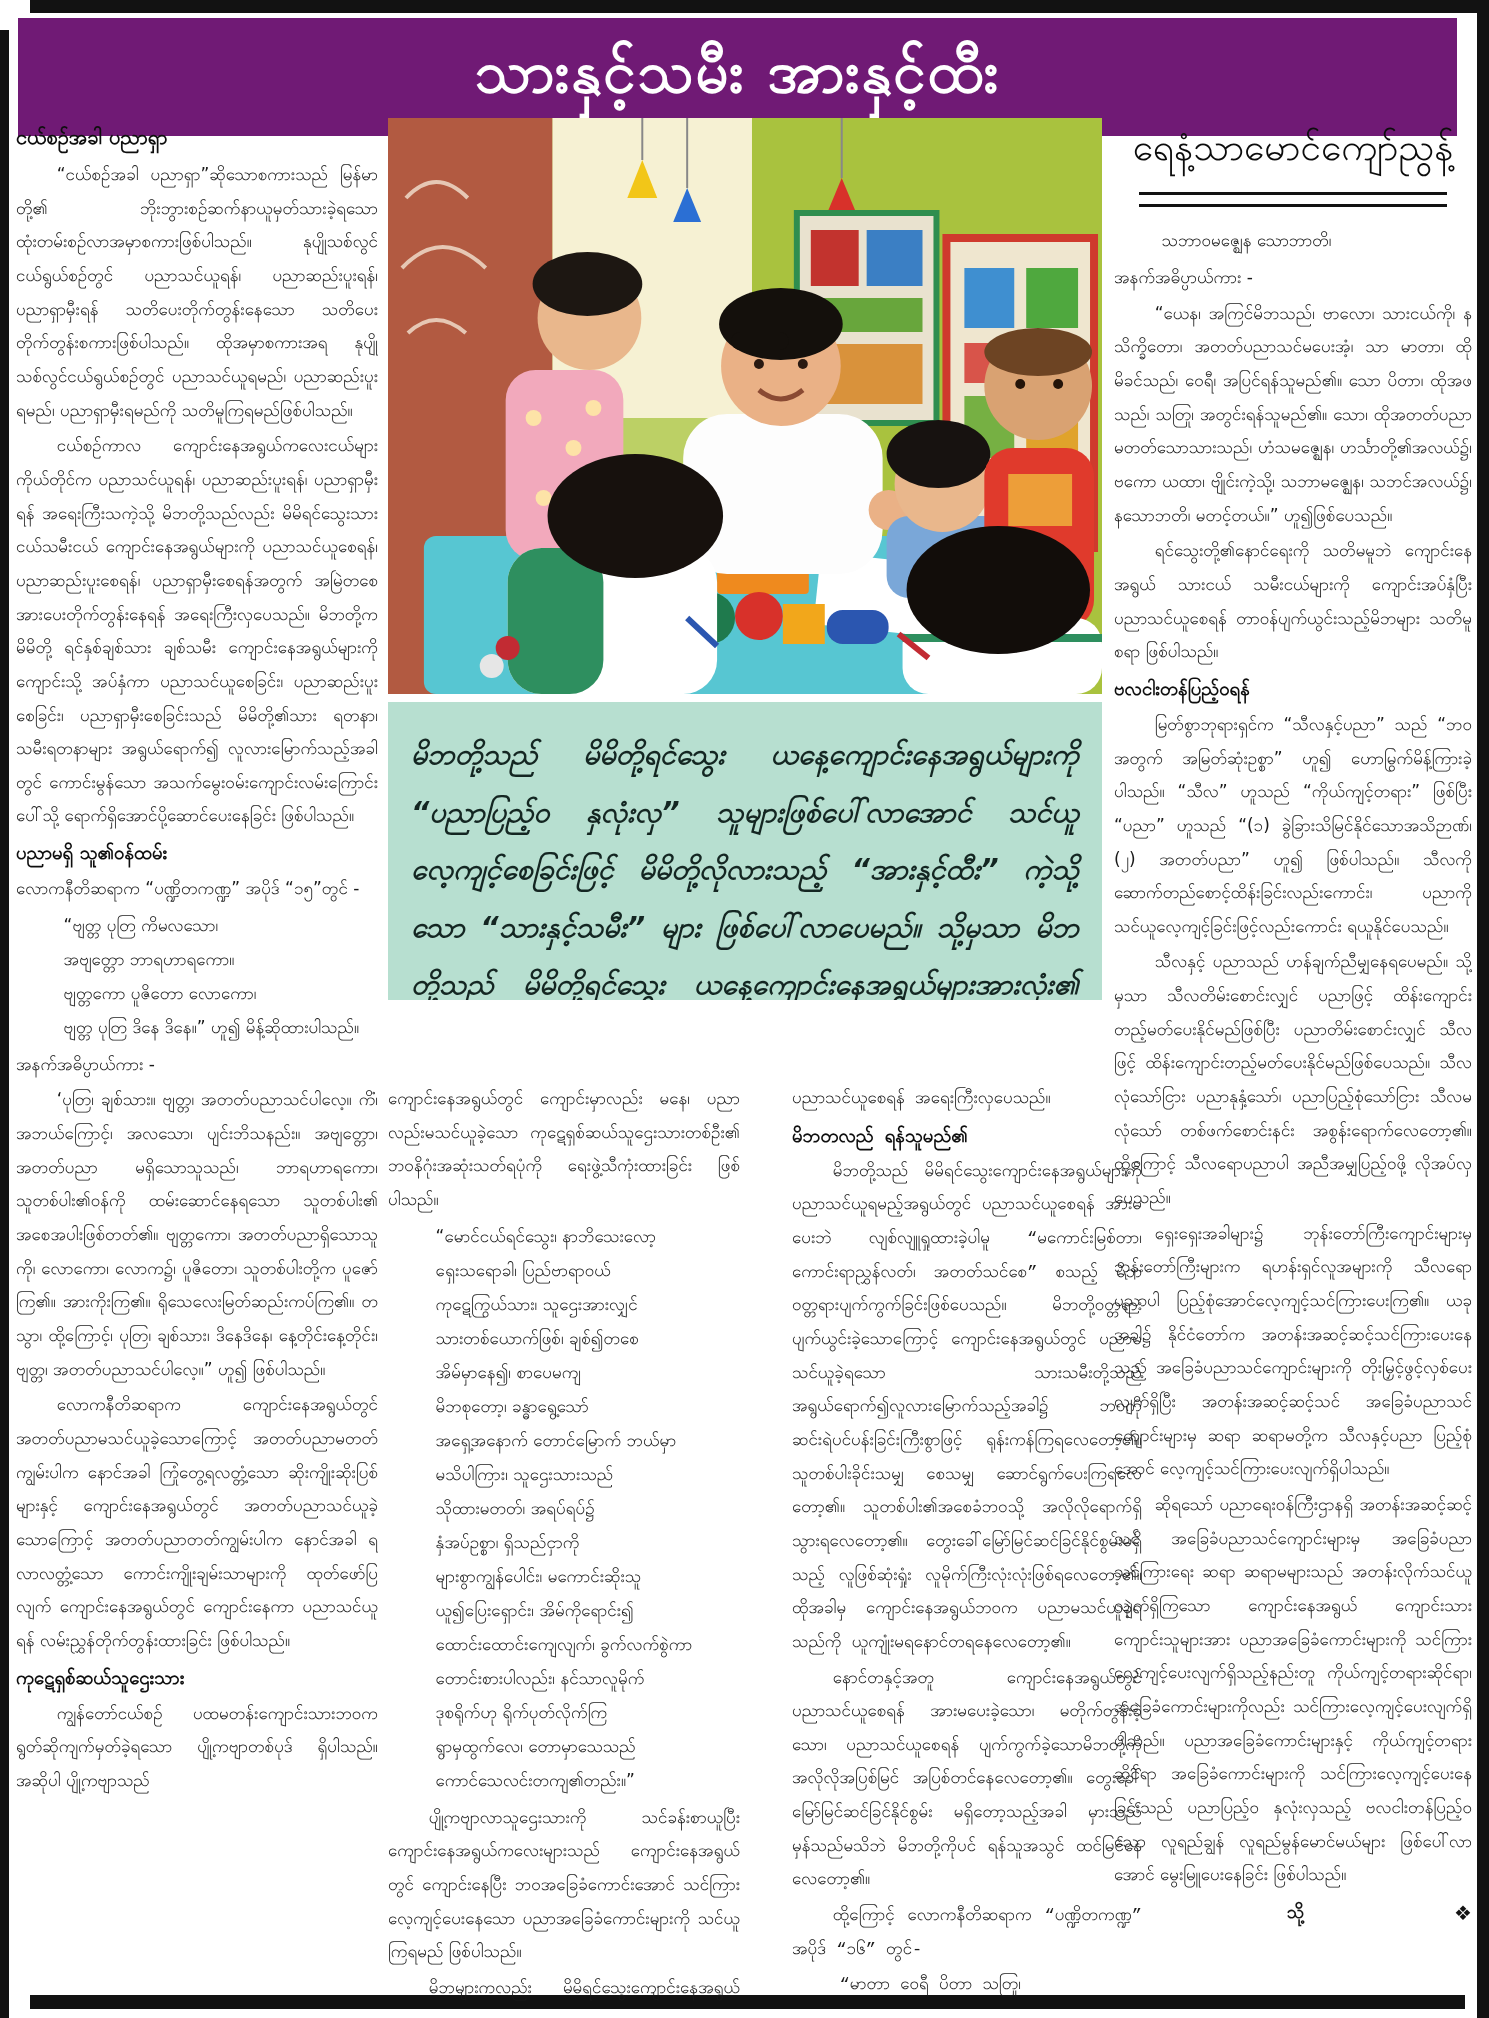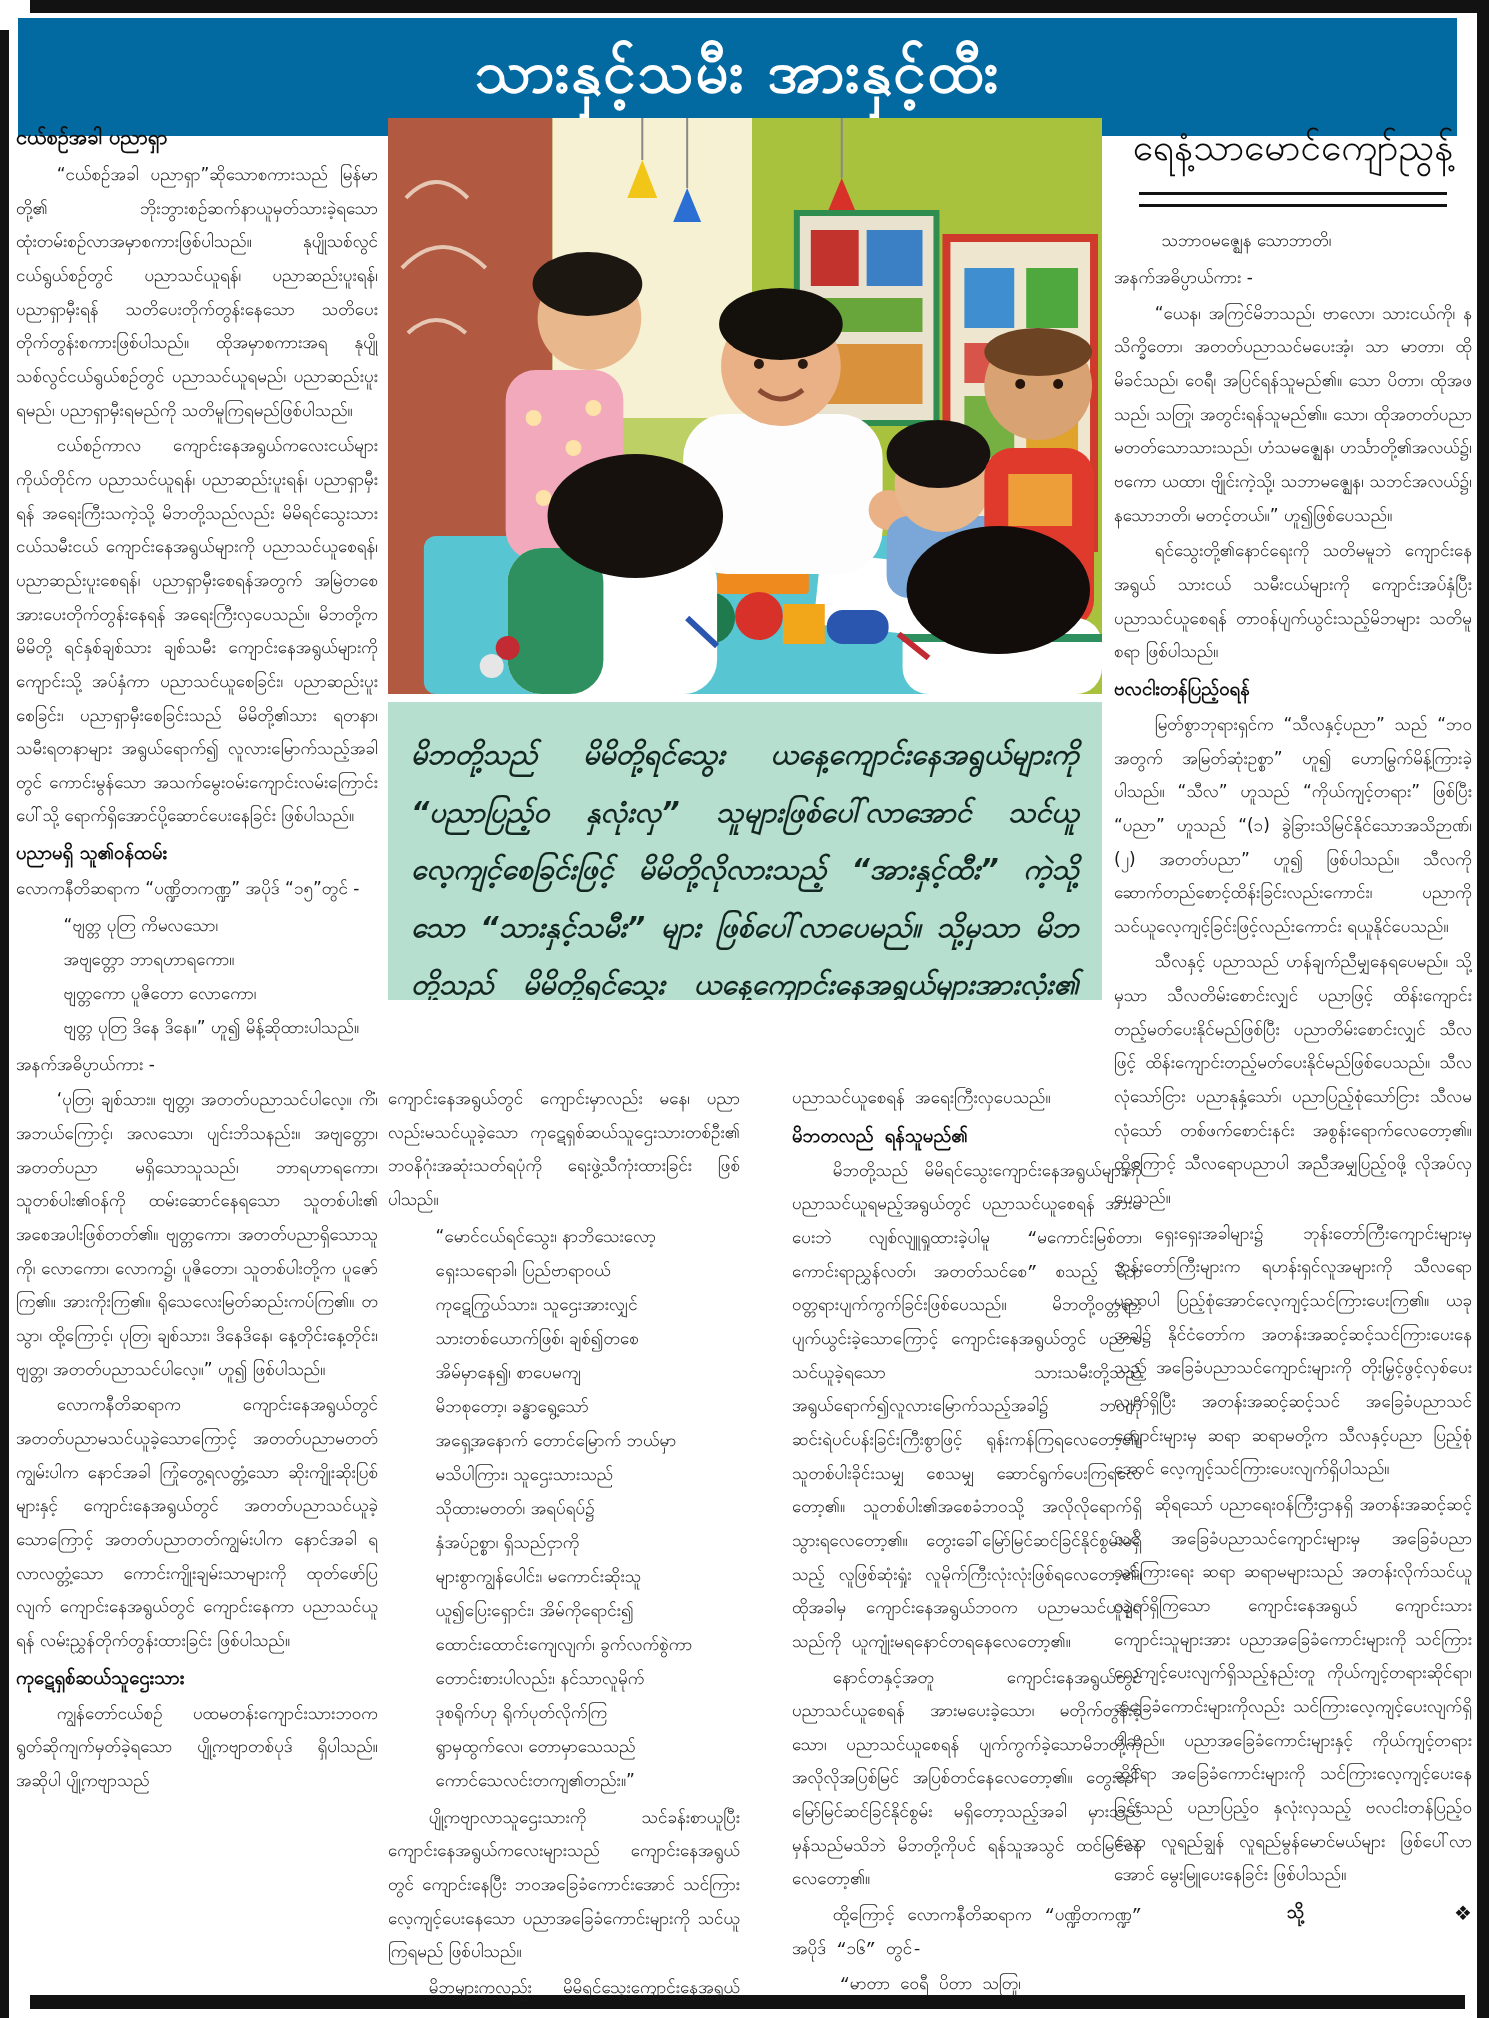--- a/index.html
+++ b/index.html
@@ -4,21 +4,21 @@
 <style>
   html,body{margin:0;padding:0;background:#ffffff;}
   .page{position:relative;width:1489px;height:2018px;background:#ffffff;overflow:hidden;
         font-family:"DejaVu Sans","Liberation Sans",sans-serif;color:#161616;}
   
   .frame-top{position:absolute;left:30px;right:0;top:0;height:13px;background:#121212;}
   .frame-right{position:absolute;right:0;top:0;width:12px;height:100%;background:#121212;}
   .frame-left{position:absolute;left:0;top:30px;width:9px;height:1988px;background:#121212;}
   .frame-bottom{position:absolute;left:30px;right:24px;bottom:9px;height:14px;background:#121212;}
   
-  .banner{position:absolute;left:18px;right:32px;top:18px;height:118px;background:#0369a1;
+  .banner{position:absolute;left:18px;right:32px;top:18px;height:118px;background:#701a75;
           display:flex;align-items:center;justify-content:center;}
   .banner h1{margin:0;color:#ffffff;font-size:58px;font-weight:bold;letter-spacing:2px;}
   
   .col{position:absolute;overflow:hidden;}
   #col1{left:16px;top:124px;width:362px;height:1866px;}
   #col2{left:388px;top:1082px;width:352px;height:924px;}
   #col3{left:792px;top:1082px;width:350px;height:924px;font-family:Liberation Mono, monospace;}
   #col4{left:1114px;top:122px;width:358px;height:1886px;}
   .col p{margin:0 0 2px;font-size:17px;line-height:1.98;text-align:justify;text-indent:2.4em;color:#1a1a1a;}
   .col p.noindent{text-indent:0;}

